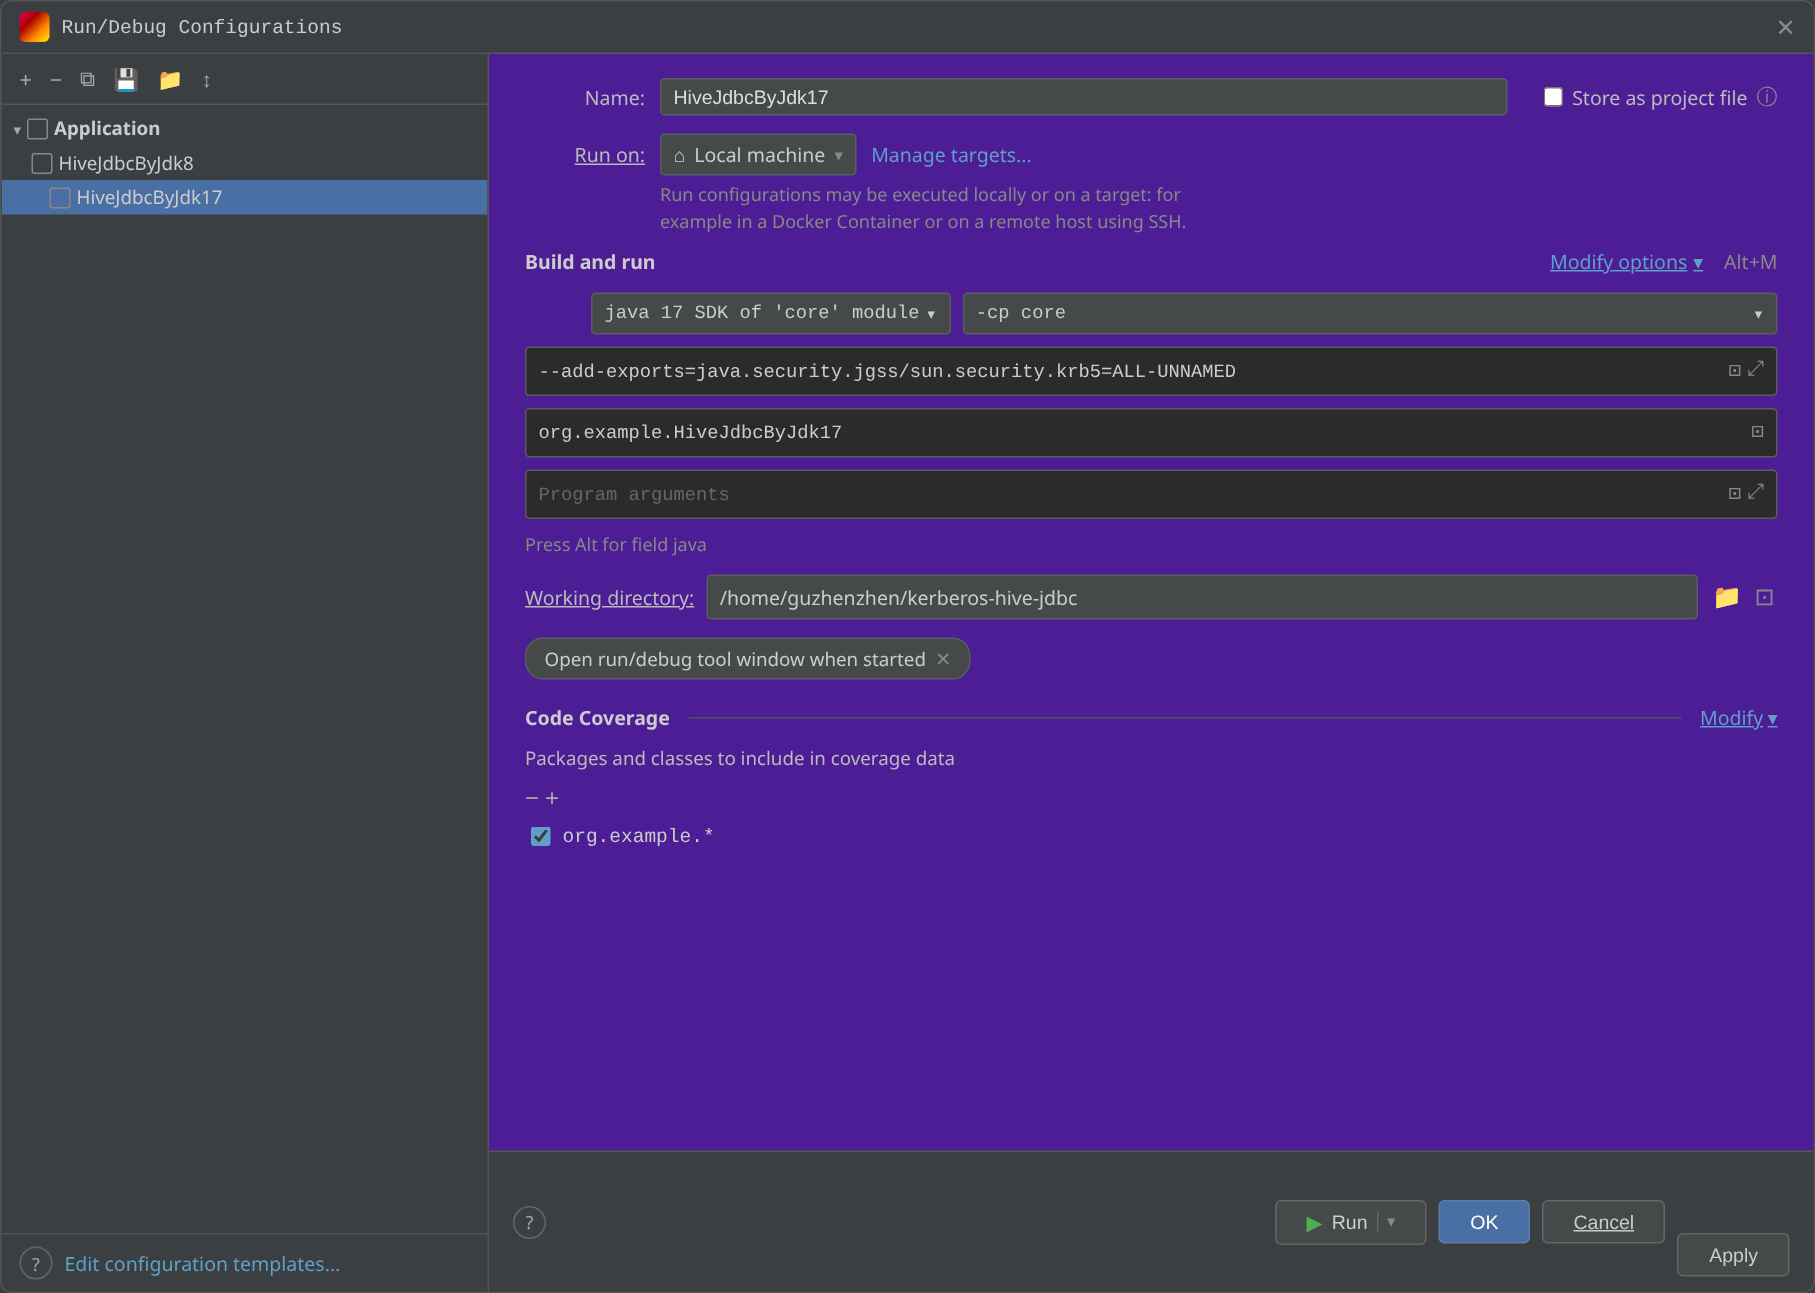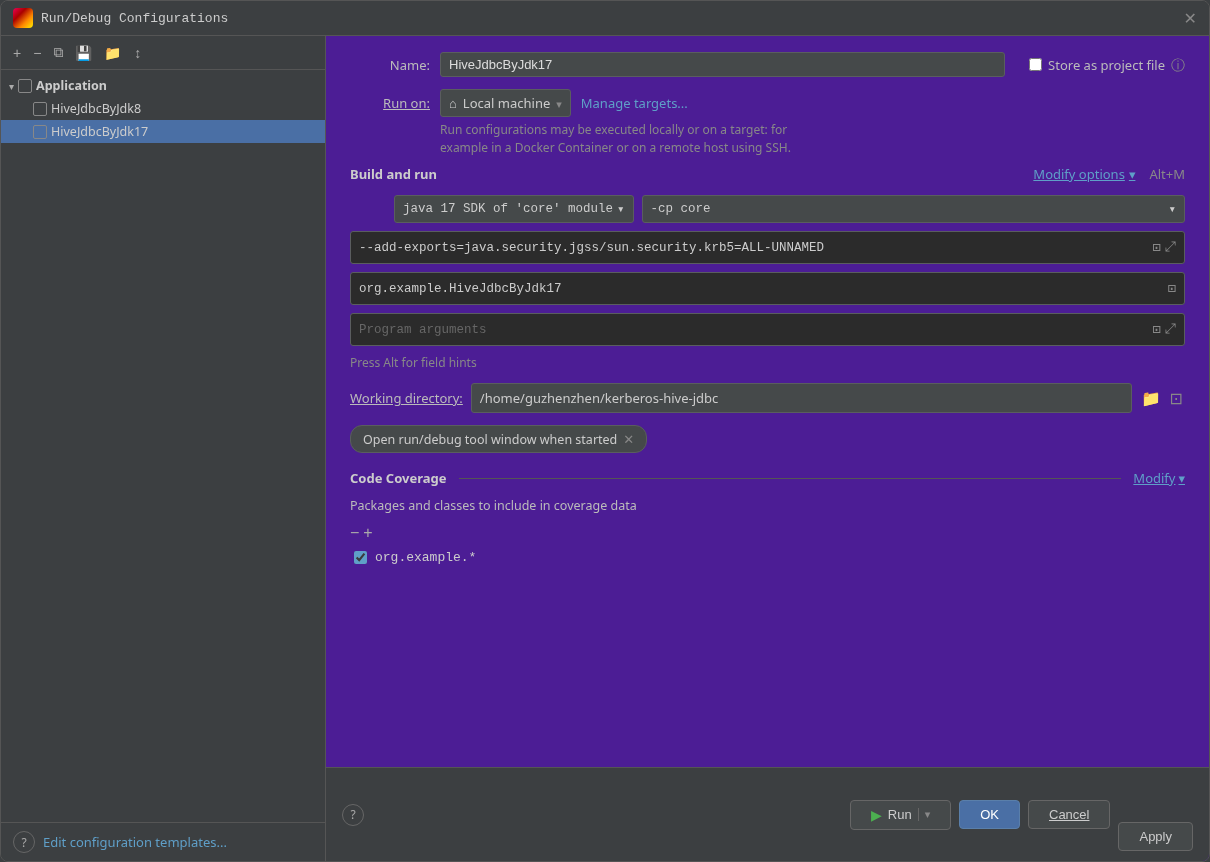--- a/index.html
+++ b/index.html
@@ -415,21 +415,21 @@
         <button>↕</button>
       </div>
       <div class="sidebar-tree">
 
         <div class="tree-item parent-item">
           <span class="chevron">▾</span>
           <span class="item-icon"></span>
           <span class="item-label">Application</span>
         </div>
 
-        <div class="tree-item" style="padding-left: 32px;">
+        <div class="tree-item" style="padding-left: 20px;">
           <span class="item-icon"></span>
           <span class="item-label">HiveJdbcByJdk8</span>
         </div>
 
         <div class="tree-item selected" style="padding-left: 32px;">
           <span class="item-icon"></span>
           <span class="item-label">HiveJdbcByJdk17</span>
         </div>
       </div>
       <div style="display:flex;align-items:center;padding:8px 12px;border-top:1px solid #555;gap:8px;">
@@ -511,21 +511,21 @@
         
         <div class="code-field placeholder-field">
           <span class="field-text">Program arguments</span>
           <div class="field-icons">
             <span class="field-icon-btn">⊡</span>
             <span class="field-icon-btn">⤢</span>
           </div>
         </div>
 
         
-        <div style="color:#888;font-size:12px;margin-bottom:12px;">Press Alt for field hints</div>
+        <div style="color:#888;font-size:12px;margin-bottom:12px;">Press Alt for field java</div>
 
         
         <div class="working-dir-row">
           <span class="working-dir-label">Working directory:</span>
           <div class="working-dir-value">/home/guzhenzhen/kerberos-hive-jdbc</div>
           <div class="working-dir-btns">
             <button>📁</button>
             <button>⊡</button>
           </div>
         </div>

